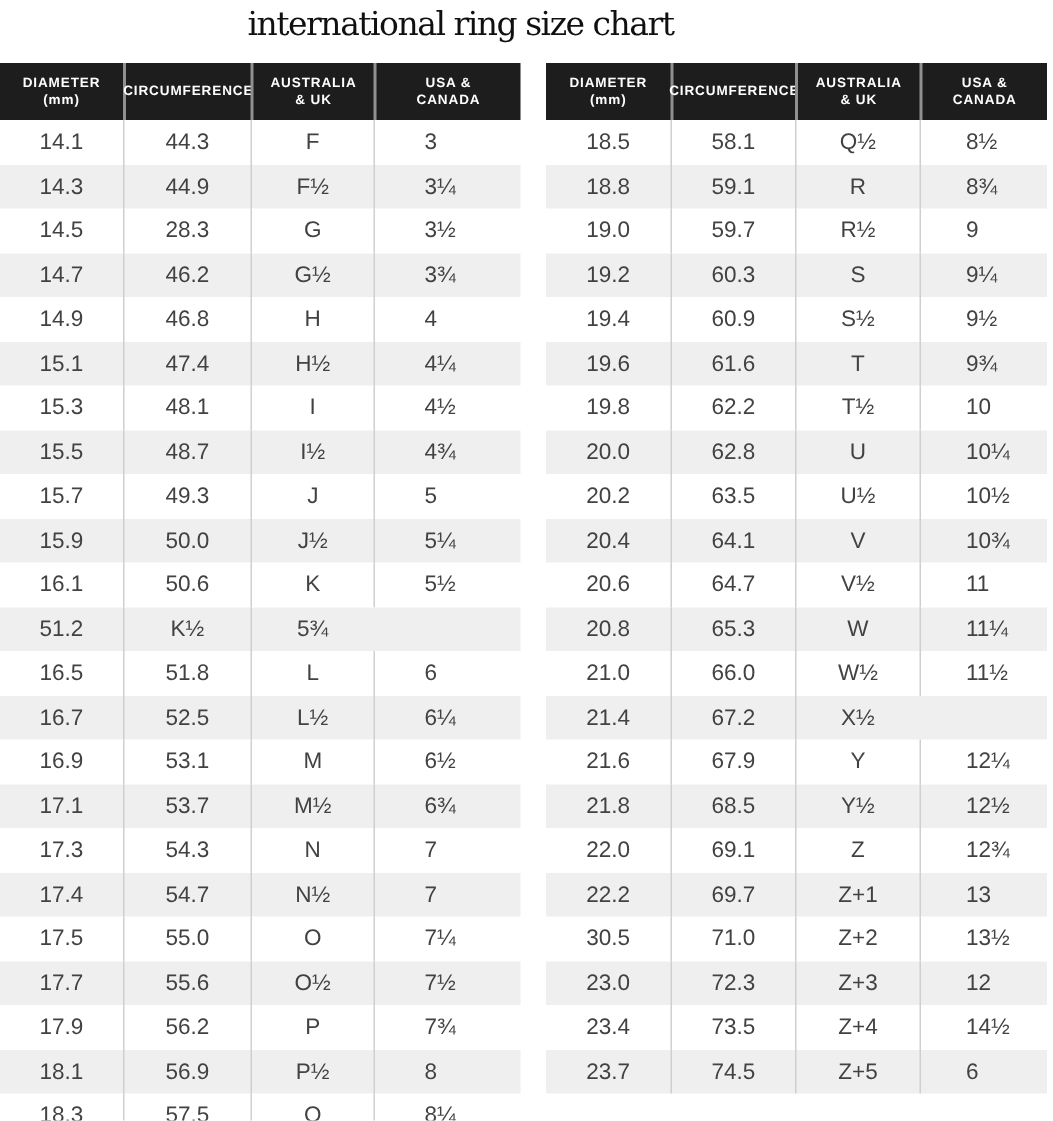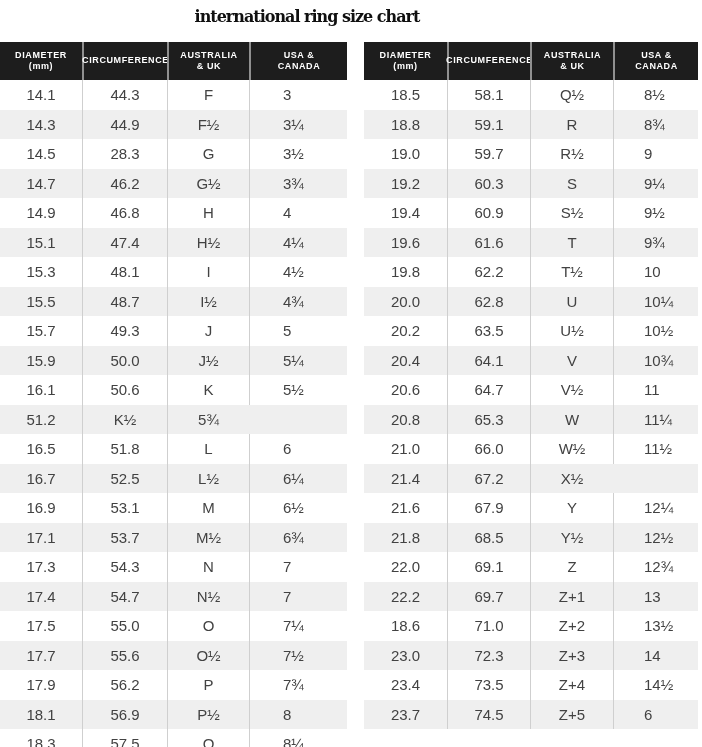--- a/index.html
+++ b/index.html
@@ -12,22 +12,22 @@
   .page { position: relative; width: 702px; height: 747px; }
 
   
   .title-row {
     position: absolute; top: 0; left: 0;
     width: 614px; height: 31px;
     display: flex; align-items: flex-end; justify-content: center;
   }
   .title {
     font-family: "DejaVu Serif", serif;
-    font-weight: 700;
-    font-size: 16px;
+    font-weight: 400;
+    font-size: 22px;
     line-height: 28px;
     letter-spacing: -1px;
     white-space: nowrap;
     color: var(--title-color, #101010);
   }
 
   
   .tables {
     position: absolute; top: 42px; left: 0;
     width: 702px; height: 717px;
@@ -371,30 +371,30 @@
             <div class="td">Z</div>
             <div class="td">12¾</div>
           </div>
           <div class="tr">
             <div class="td">22.2</div>
             <div class="td">69.7</div>
             <div class="td">Z+1</div>
             <div class="td">13</div>
           </div>
           <div class="tr">
-            <div class="td">18.6</div>
+            <div class="td">30.5</div>
             <div class="td">71.0</div>
             <div class="td">Z+2</div>
             <div class="td">13½</div>
           </div>
           <div class="tr">
             <div class="td">23.0</div>
             <div class="td">72.3</div>
             <div class="td">Z+3</div>
-            <div class="td">14</div>
+            <div class="td">12</div>
           </div>
           <div class="tr">
             <div class="td">23.4</div>
             <div class="td">73.5</div>
             <div class="td">Z+4</div>
             <div class="td">14½</div>
           </div>
           <div class="tr">
             <div class="td">23.7</div>
             <div class="td">74.5</div>

